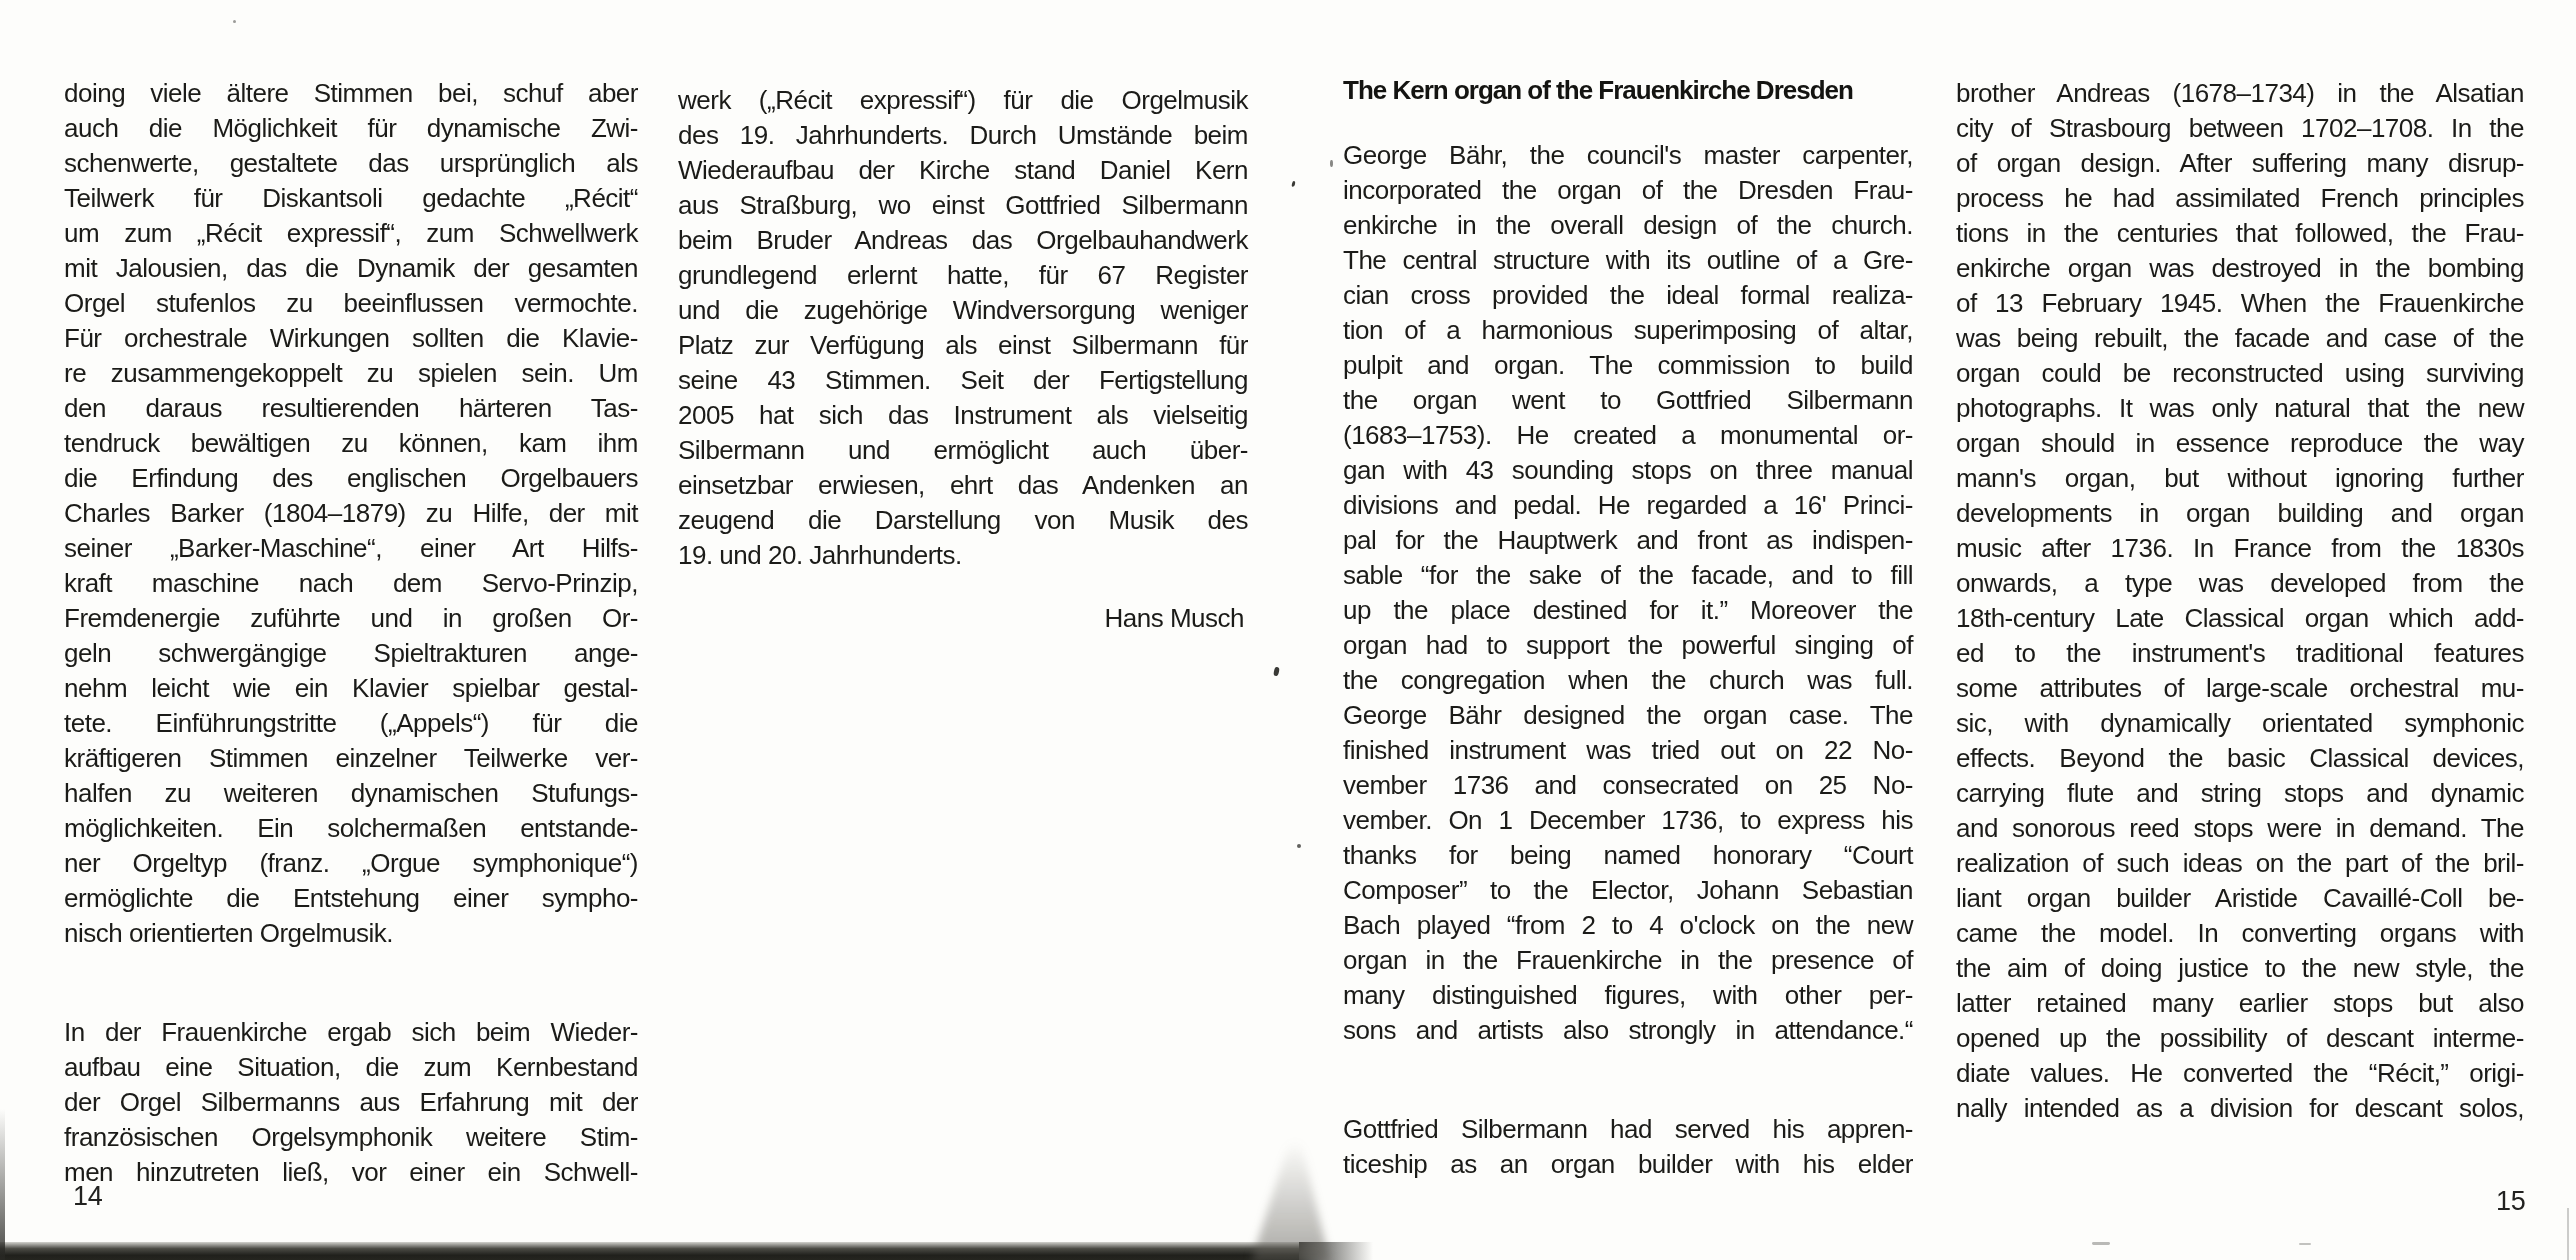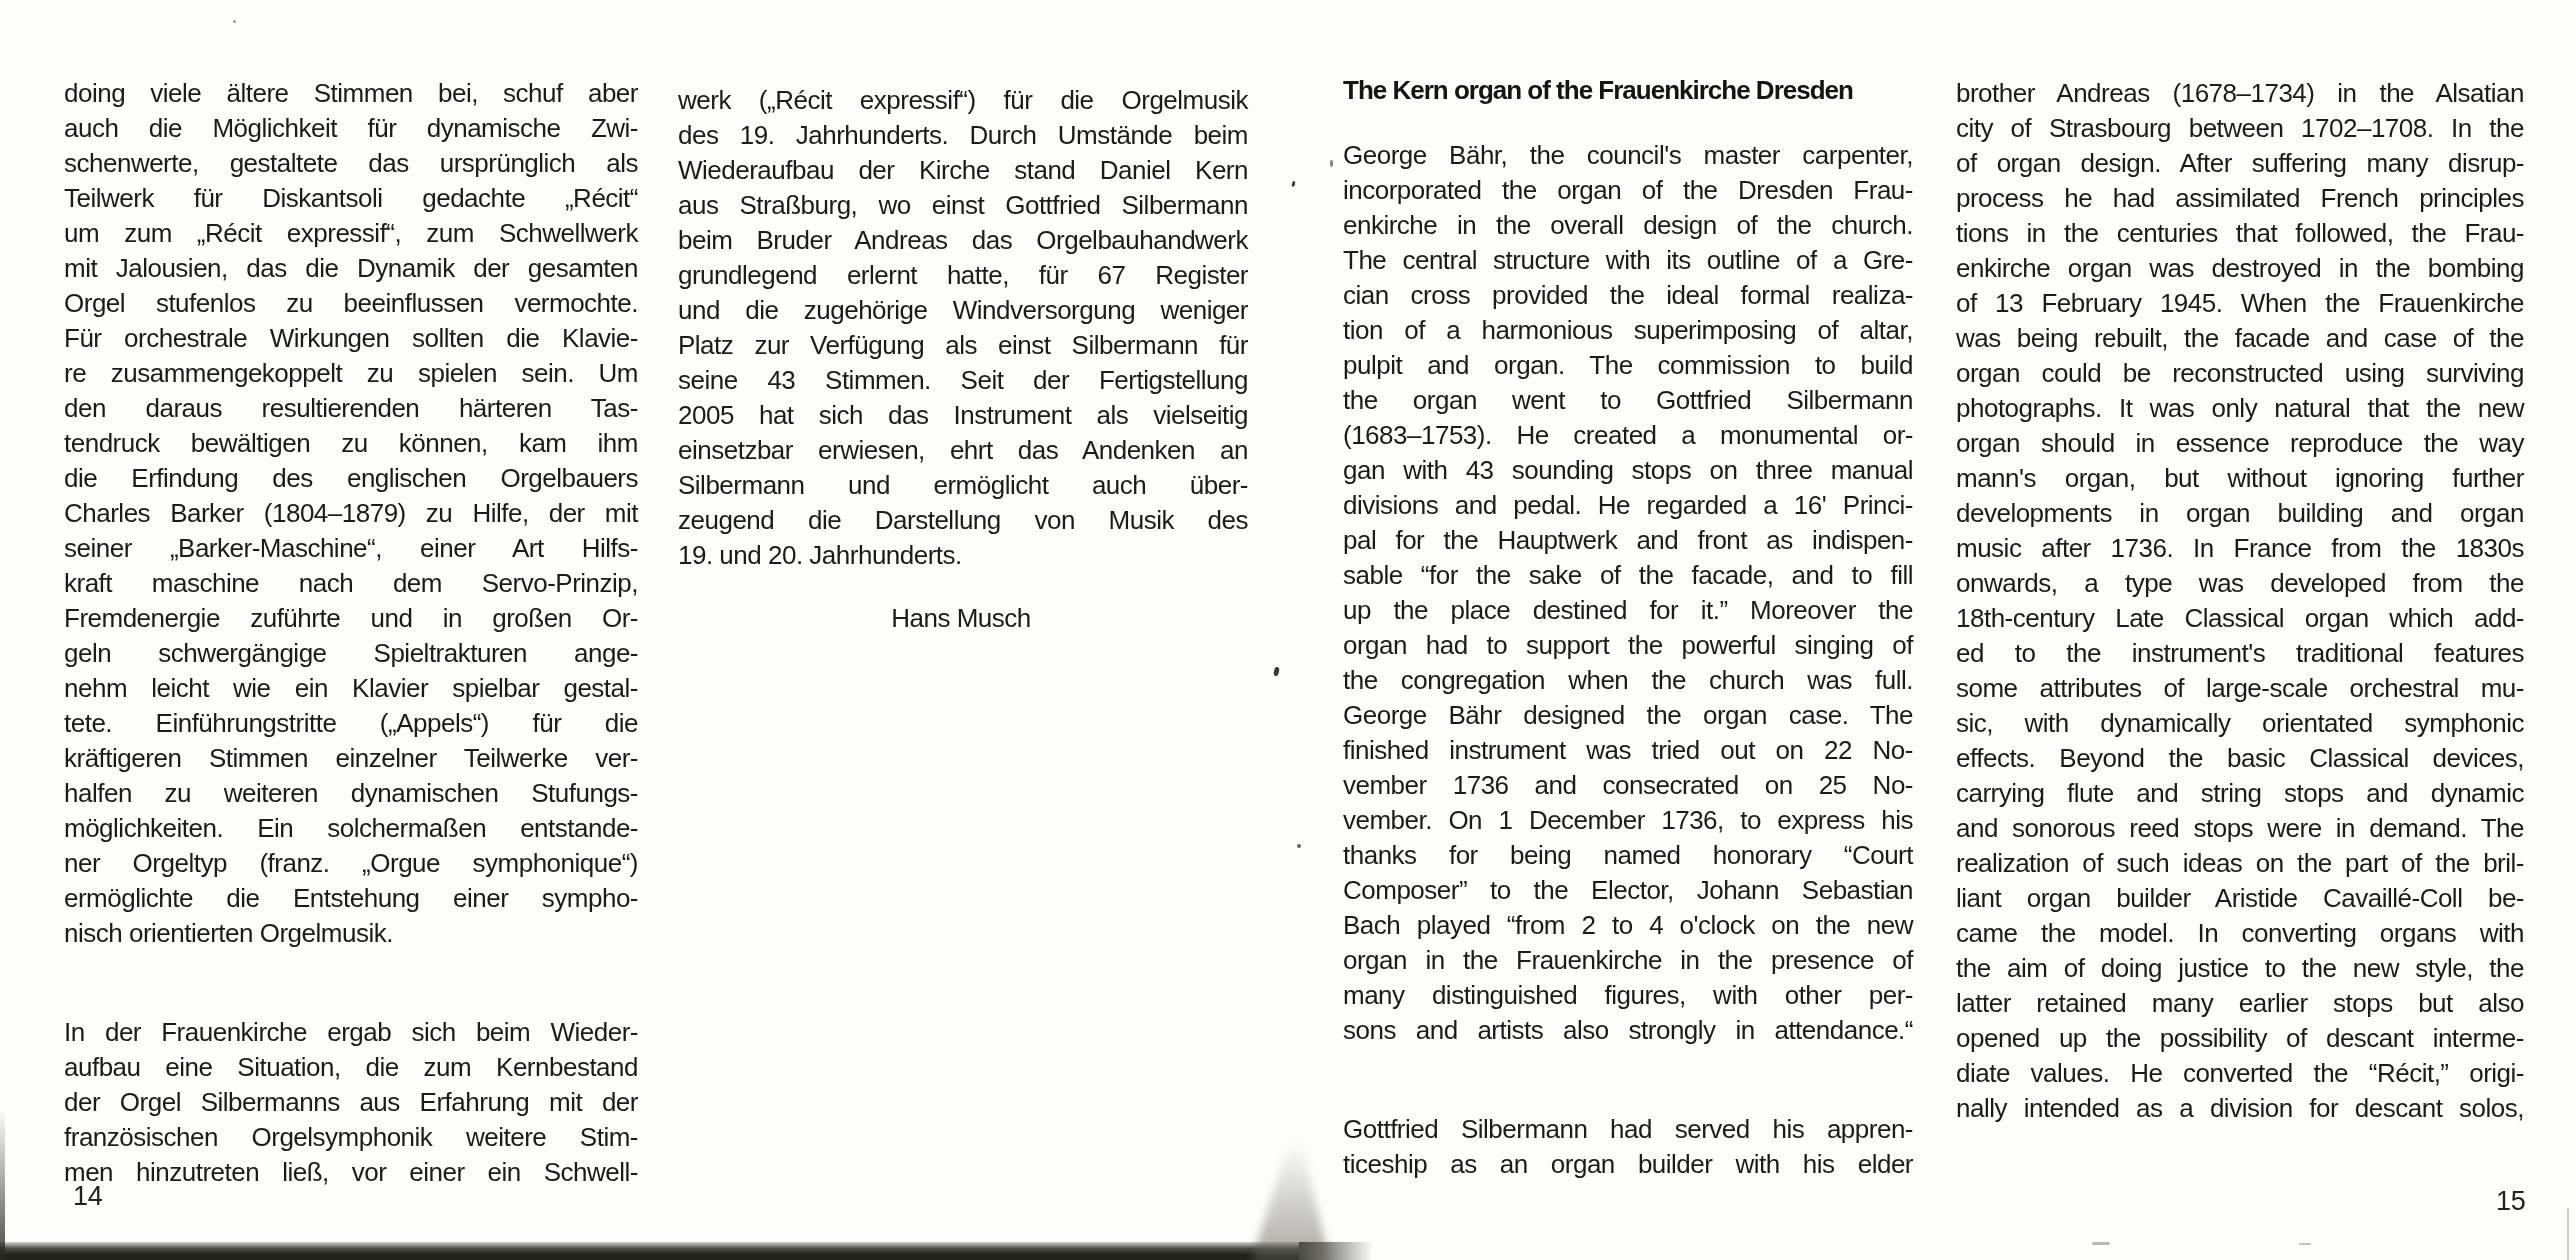--- a/index.html
+++ b/index.html
@@ -13,21 +13,21 @@
   .c2{left:678px;top:83px;width:570px;}
   .c3{left:55px;top:73px;width:570px;}   
   .c4{left:668px;top:76px;width:568px;}  
   .line{height:35px;line-height:35px;font-size:26px;letter-spacing:-0.5px;
         text-align:justify;text-align-last:justify;white-space:normal;overflow:visible;}
   .line.endline{text-align-last:left;}
   .para.gap{margin-top:64px;}
   .heading{margin:0 0 30px 0;font-size:26px;line-height:35px;font-weight:bold;
            letter-spacing:-1px;color:#141411;}
   .byline{margin-top:28px;font-size:26px;line-height:35px;letter-spacing:-0.5px;
-          text-align:center;padding-right:4px;}
+          text-align:right;padding-right:4px;}
   .pagenum{position:absolute;font-size:27px;line-height:32px;letter-spacing:-0.3px;color:#222220;margin-left:17px;}
   .left-num{left:56px;top:1180px;}
   .right-num{left:1191px;top:1185px;} 
 
   
   .artifact{position:absolute;pointer-events:none;}
   .bottom-band{left:0;top:1242px;width:1299px;height:19px;
      background:linear-gradient(to bottom, rgba(130,128,120,0.35) 0%, #4a4a44 35%, #20201c 70%, #262620 100%);}
   .bottom-band-fade{left:1299px;top:1242px;width:74px;height:19px;
      background:linear-gradient(to right, rgba(34,34,30,0.9), rgba(34,34,30,0));}
@@ -94,22 +94,22 @@
           <div class="line">werk („Récit expressif“) für die Orgelmusik</div>
           <div class="line">des 19. Jahrhunderts. Durch Umstände beim</div>
           <div class="line">Wiederaufbau der Kirche stand Daniel Kern</div>
           <div class="line">aus Straßburg, wo einst Gottfried Silbermann</div>
           <div class="line">beim Bruder Andreas das Orgelbauhandwerk</div>
           <div class="line">grundlegend erlernt hatte, für 67 Register</div>
           <div class="line">und die zugehörige Windversorgung weniger</div>
           <div class="line">Platz zur Verfügung als einst Silbermann für</div>
           <div class="line">seine 43 Stimmen. Seit der Fertigstellung</div>
           <div class="line">2005 hat sich das Instrument als vielseitig</div>
+          <div class="line">Silbermann und ermöglicht auch über-</div>
           <div class="line">einsetzbar erwiesen, ehrt das Andenken an</div>
-          <div class="line">Silbermann und ermöglicht auch über-</div>
           <div class="line">zeugend die Darstellung von Musik des</div>
           <div class="line endline">19. und 20. Jahrhunderts.</div>
         </div>
       <div class="byline">Hans Musch</div>
     </div>
     <div class="pagenum left-num">14</div>
   </section>
 
   <section class="page right">
     <div class="col c3">

